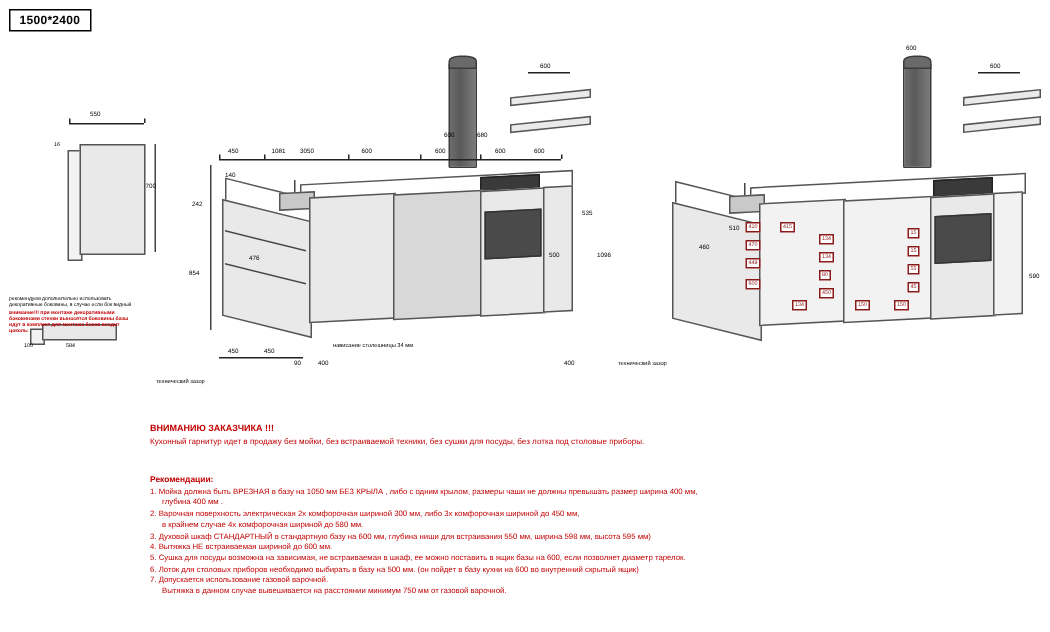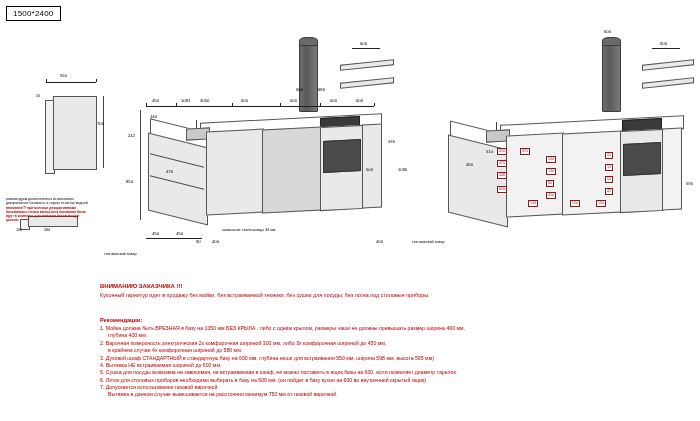--- a/index.html
+++ b/index.html
@@ -1,21 +1,21 @@
 <!DOCTYPE html>
 <html><head>
 <meta charset="utf-8">
 <style>
   html,body{margin:0;padding:0;background:#ffffff;}
   body{width:700px;height:421px;position:relative;overflow:hidden;
        font-family:"Liberation Sans", sans-serif;color:#000;}
   .wrap{position:relative;width:700px;height:421px;}
 
   .dim-box{position:absolute;left:6px;top:6px;border:1px solid #000;padding:2px 6px;
-           font-size:8px;font-weight:normal;letter-spacing:.2px;background:#fff;}
+           font-size:8px;font-weight:bold;letter-spacing:.2px;background:#fff;}
   .lbl{position:absolute;font-size:4.2px;line-height:1.1;white-space:nowrap;color:#000;}
   .lbl.sm{font-size:3.6px;}
   .lblbox{position:absolute;font-size:3.6px;line-height:1;border:.5px solid #8a1a1a;color:#8a1a1a;
           background:#fff;padding:.5px 1px;white-space:nowrap;}
 
   
   .hline{position:absolute;height:0;border-top:.5px solid #444;}
   .vline{position:absolute;width:0;border-left:.5px solid #444;}
   .hline.dim{border-top:.5px solid #222;}
   .tick{position:absolute;width:0;border-left:.5px solid #222;height:3px;}

